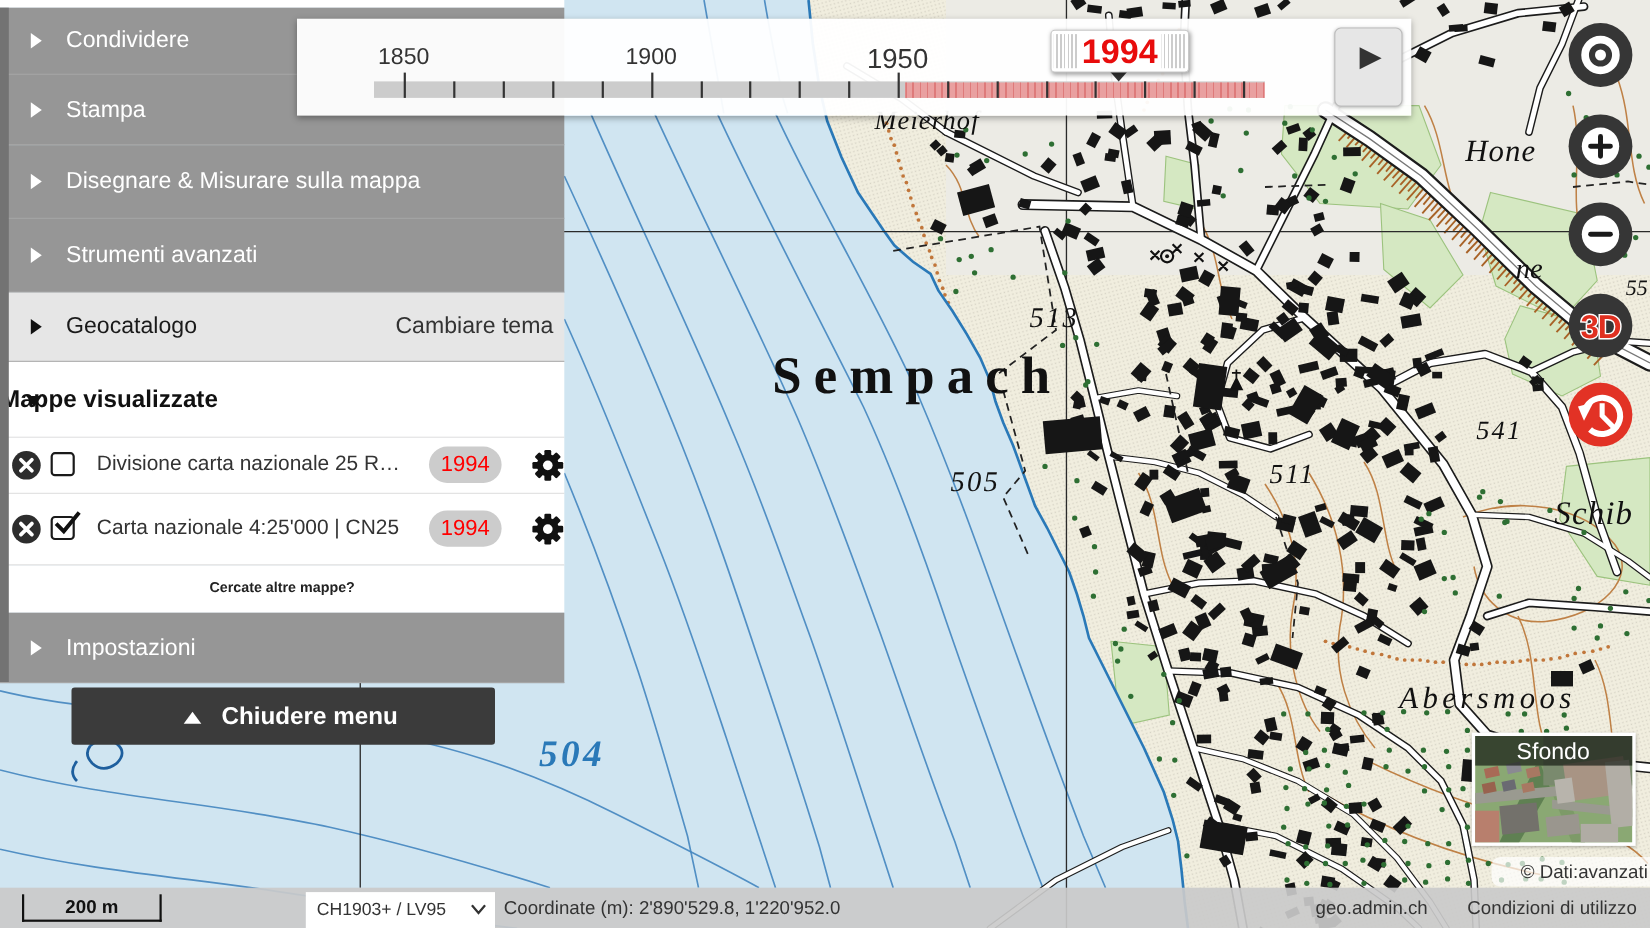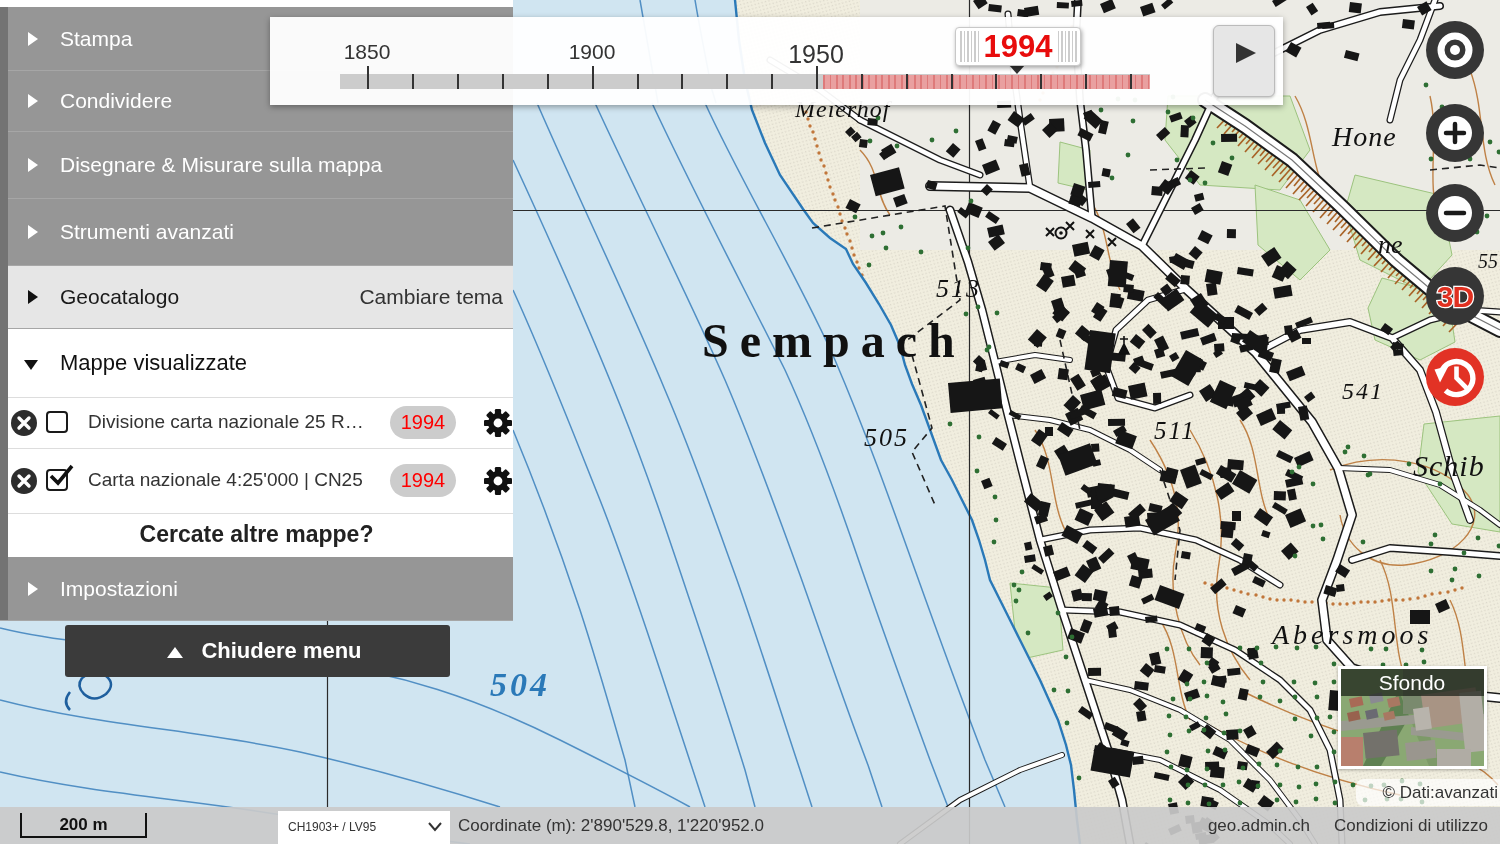--- a/index.html
+++ b/index.html
@@ -915,26 +915,26 @@
 <text x="1413" y="476" font-size="30" font-style="italic" letter-spacing="1">Schib</text>
 <text x="1272" y="644" font-size="28" font-style="italic" letter-spacing="4">Abersmoos</text>
 <text x="1478" y="268" font-size="20" font-style="italic">55</text>
 <text x="1378" y="253" font-size="26" font-style="italic">ne</text>
 </g>
 <text x="490" y="696" font-family="Liberation Serif, serif" font-size="34" font-style="italic" font-weight="bold" fill="#2a79b8" letter-spacing="3">504</text>
 </svg>
 
 <div class="abs" style="left:0;top:0;width:513px;height:7px;background:#fff"></div>
 <div class="abs" style="left:0;top:7px;width:513px">
+  <div class="mrow" style="height:61px">Condividere<span class="tri"></span></div>
   <div class="mrow" style="height:64px">Stampa<span class="tri"></span></div>
-  <div class="mrow" style="height:61px">Condividere<span class="tri"></span></div>
   <div class="mrow" style="height:67px">Disegnare &amp; Misurare sulla mappa<span class="tri"></span></div>
   <div class="mrow" style="height:67px">Strumenti avanzati<span class="tri"></span></div>
   <div class="mrow" style="height:63px;background:#e6e6e6;color:#1a1a1a">Geocatalogo<span class="tri trib"></span><span style="position:absolute;right:10px;color:#333">Cambiare tema</span></div>
-  <div style="position:relative;background:#fff;color:#111;height:69px;display:flex;align-items:center;padding-left:60px;font-size:22px;font-weight:normal;border-bottom:1px solid #ddd">Mappe visualizzate<span style="position:absolute;left:24px;top:31px;width:0;height:0;border-top:10px solid #111;border-left:7px solid transparent;border-right:7px solid transparent"></span></div>
+  <div style="position:relative;background:#fff;color:#111;height:69px;display:flex;align-items:center;font-size:22px;font-weight:bold;border-bottom:1px solid #ddd">Mappe visualizzate<span style="position:absolute;left:24px;top:31px;width:0;height:0;border-top:10px solid #111;border-left:7px solid transparent;border-right:7px solid transparent"></span></div>
   <div style="position:relative;background:#fff;height:51px;border-bottom:1px solid #ddd">
      <span style="position:absolute;left:10px;top:11px"><svg width="28" height="28" viewBox="0 0 28 28">
           <circle cx="14" cy="14" r="13" fill="#2d2d2d"></circle>
           <path d="M9 9 L19 19 M19 9 L9 19" stroke="#fff" stroke-width="3.4" stroke-linecap="round"></path>
         </svg></span>
      <div style="position:absolute;left:46px;top:13px;width:22px;height:22px;border:2.6px solid #1a1a1a;border-radius:4px;background:#fff"></div>
      <span style="position:absolute;left:88px;top:13px;font-size:19px;color:#333">Divisione carta nazionale 25 R…</span>
      <div style="position:absolute;left:390px;top:8px;width:66px;height:33px;background:#ccc;border-radius:17px;text-align:center;line-height:33px;font-size:20px;color:#f00">1994</div>
      <span style="position:absolute;left:483px;top:10px"><svg width="30" height="30" viewBox="0 0 30 30">
           <g fill="#111">
@@ -974,21 +974,21 @@
               <rect x="11.9" y="1" width="6.2" height="6" rx="1.2" transform="rotate(45 15 15)"></rect>
               <rect x="11.9" y="23" width="6.2" height="6" rx="1.2" transform="rotate(45 15 15)"></rect>
               <rect x="1" y="11.9" width="6" height="6.2" rx="1.2" transform="rotate(45 15 15)"></rect>
               <rect x="23" y="11.9" width="6" height="6.2" rx="1.2" transform="rotate(45 15 15)"></rect>
             </g>
             <circle cx="15" cy="15" r="10"></circle>
             <circle cx="15" cy="15" r="4.4" fill="#fff"></circle>
           </g>
         </svg></span>
   </div>
-  <div style="background:#fff;height:43px;text-align:center;font-size:23px;font-weight:bold;color:#222;line-height:40px">Cercate altre mappe?</div>
+  <div style="background:#fff;height:43px;text-align:center;font-size:13px;font-weight:bold;color:#222;line-height:40px">Cercate altre mappe?</div>
   <div class="mrow" style="height:64px">Impostazioni<span class="tri"></span></div>
 </div>
 <div class="abs" style="left:0;top:7px;width:8px;height:613px;background:#737373"></div>
 <div class="abs" style="left:65px;top:625px;width:385px;height:52px;background:#3b3b3b;border-radius:3px;color:#fff;font-size:22px;font-weight:bold;text-align:center;line-height:52px;text-indent:14px"><span style="display:inline-block;width:0;height:0;border-bottom:11px solid #fff;border-left:8px solid transparent;border-right:8px solid transparent;margin-right:18px;vertical-align:middle"></span>Chiudere menu</div>
 
 <div class="abs" style="left:270px;top:17px;width:1013px;height:88px;background:rgba(255,255,255,0.95);box-shadow:0 2px 6px rgba(0,0,0,0.35)">
   <div style="position:absolute;left:70px;top:57px;width:810px;height:15px;background:#ccc"></div>
   <div style="position:absolute;left:553px;top:58px;width:327px;height:14px;background:#e9a0a0;background-image:repeating-linear-gradient(90deg,#de7a7a 0,#de7a7a 1.5px,transparent 1.5px,transparent 6.5px)"></div>
 </div>
 <div class="abs" style="left:0;top:0;width:1500px;height:844px;pointer-events:none">
@@ -1066,17 +1066,17 @@
   <rect x="64" y="74" width="30" height="18" fill="#9a968e" transform="rotate(-6 64 74)"></rect>
   <rect x="96" y="80" width="34" height="17" fill="#b0aca4"></rect>
   <rect x="0" y="0" width="143" height="27" fill="rgba(25,30,22,0.72)"></rect>
   <text x="71" y="21" text-anchor="middle" font-family="Liberation Sans,sans-serif" font-size="21" fill="#fff">Sfondo</text>
  </svg>
 </div>
 <div class="abs" style="left:1356px;top:779px;width:144px;height:27px;background:rgba(255,255,255,0.7);border-radius:8px 0 0 8px;text-align:right;line-height:27px;font-size:17px;color:#333;padding-right:2px">© Dati:avanzati</div>
 
 <div class="abs" style="left:0;top:807px;width:1500px;height:37px;background:rgba(202,202,202,0.92)">
   <div style="position:absolute;left:20px;top:6px;width:127px;height:25px;border-left:2px solid #111;border-right:2px solid #111;border-bottom:2px solid #111;text-align:center;font-size:17px;font-weight:bold;color:#111;line-height:24px">200 m</div>
-  <div style="position:absolute;left:278px;top:4px;width:172px;height:33px;background:#fff;font-size:12px;color:#333;line-height:33px;padding-left:10px">CH1903+ / LV95<svg style="position:absolute;right:8px;top:11px" width="14" height="10" viewBox="0 0 14 10">
+  <div style="position:absolute;left:278px;top:4px;width:172px;height:33px;background:#fff;font-size:16px;color:#333;line-height:33px;padding-left:10px">CH1903+ / LV95<svg style="position:absolute;right:8px;top:11px" width="14" height="10" viewBox="0 0 14 10">
         <path d="M1,1 L7,8 L13,1" fill="none" stroke="#333" stroke-width="2"></path>
       </svg></div>
   <div style="position:absolute;left:458px;top:0;font-size:17px;color:#333;line-height:37px">Coordinate (m): 2'890'529.8, 1'220'952.0</div>
-  <div style="position:absolute;right:12px;top:0;font-size:17px;color:#333;line-height:37px"><span style="margin-right:24px">geo.admin.ch</span>Condizioni di utilizzo</div>
+  <div style="position:absolute;right:12px;top:0;font-size:17px;color:#333;line-height:37px"><span style="margin-right:36px">geo.admin.ch</span>Condizioni di utilizzo</div>
 </div>
 </body></html>

